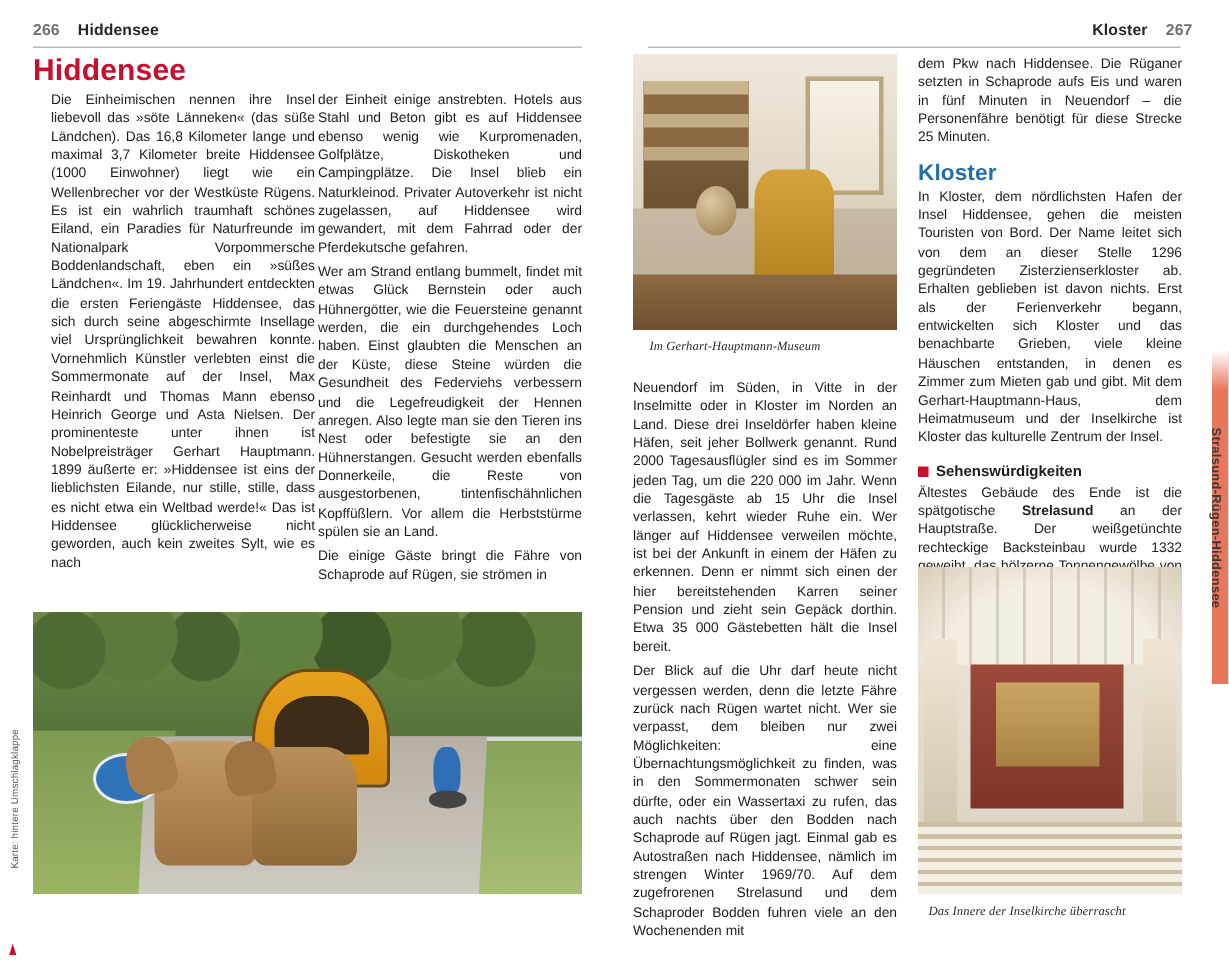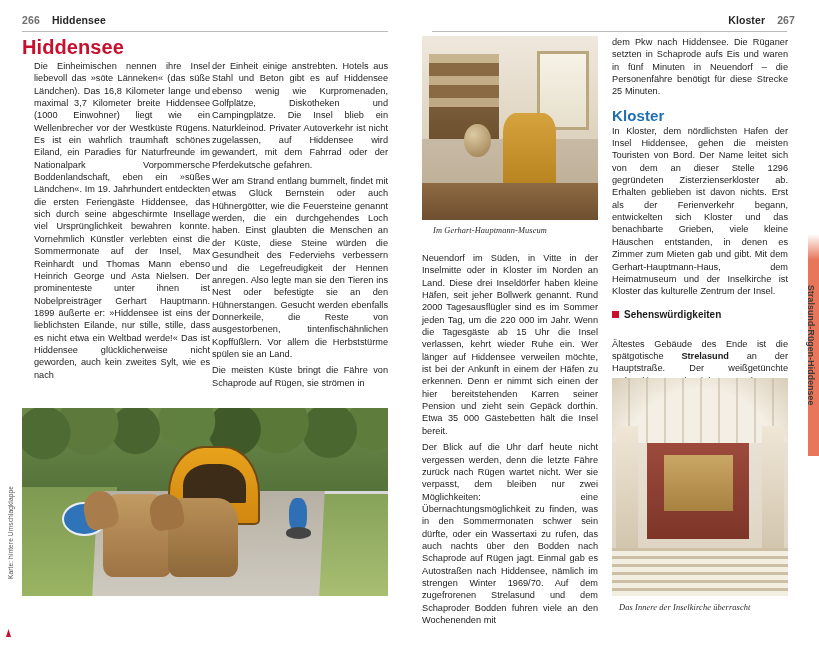--- a/index.html
+++ b/index.html
@@ -48,21 +48,21 @@
   .rp-c2{left:612px;top:36px;width:176px;}
 
   
   .sub-blue{
     font-size:15px;font-weight:bold;color:#1f6fb0;
     margin:9px 0 1px 0;line-height:17px;letter-spacing:.1px;
   }
   
   .sight-head{
     font-size:10px;font-weight:bold;color:#1c1c1c;
-    margin:10px 0 17px 0;line-height:13px;display:flex;align-items:center;gap:5px;
+    margin:10px 0 1px 0;line-height:13px;display:flex;align-items:center;gap:5px;
   }
   .sq{display:inline-block;width:7px;height:7px;background:#c8102e;flex:0 0 auto;}
   b.inline{font-weight:bold;color:#1c1c1c;}
 
   
   .photo{position:absolute;overflow:hidden;background:#d8d8d8;}
   .caption{position:absolute;font-style:italic;font-size:8.4px;color:#2a2a2a;
     font-family:"Liberation Serif", serif;letter-spacing:.1px;}
 
   
@@ -190,21 +190,21 @@
 
     <div class="chapter-title">Hiddensee</div>
 
     <div class="col lp-c1">
       <p>Die Einheimischen nennen ihre Insel liebevoll das »söte Länneken« (das süße Ländchen). Das 16,8 Kilometer lange und maximal 3,7 Kilometer breite Hiddensee (1000 Einwohner) liegt wie ein Wellenbrecher vor der Westküste Rügens. Es ist ein wahrlich traumhaft schönes Eiland, ein Paradies für Naturfreunde im Nationalpark Vorpommersche Boddenlandschaft, eben ein »süßes Ländchen«. Im 19. Jahrhundert entdeckten die ersten Feriengäste Hiddensee, das sich durch seine abgeschirmte Insellage viel Ursprünglichkeit bewahren konnte. Vornehmlich Künstler verlebten einst die Sommermonate auf der Insel, Max Reinhardt und Thomas Mann ebenso Heinrich George und Asta Nielsen. Der prominenteste unter ihnen ist Nobelpreisträger Gerhart Hauptmann. 1899 äußerte er: »Hiddensee ist eins der lieblichsten Eilande, nur stille, stille, dass es nicht etwa ein Weltbad werde!« Das ist Hiddensee glücklicherweise nicht geworden, auch kein zweites Sylt, wie es nach</p>
     </div>
 
     <div class="col lp-c2">
       <p>der Einheit einige anstrebten. Hotels aus Stahl und Beton gibt es auf Hiddensee ebenso wenig wie Kurpromenaden, Golfplätze, Diskotheken und Campingplätze. Die Insel blieb ein Naturkleinod. Privater Autoverkehr ist nicht zugelassen, auf Hiddensee wird gewandert, mit dem Fahrrad oder der Pferdekutsche gefahren.</p>
       <p>Wer am Strand entlang bummelt, findet mit etwas Glück Bernstein oder auch Hühnergötter, wie die Feuersteine genannt werden, die ein durchgehendes Loch haben. Einst glaubten die Menschen an der Küste, diese Steine würden die Gesundheit des Federviehs verbessern und die Legefreudigkeit der Hennen anregen. Also legte man sie den Tieren ins Nest oder befestigte sie an den Hühnerstangen. Gesucht werden ebenfalls Donnerkeile, die Reste von ausgestorbenen, tintenfischähnlichen Kopffüßlern. Vor allem die Herbststürme spülen sie an Land.</p>
-      <p>Die meisten Küste bringt die Fähre von Schaprode auf Rügen, sie strömen in</p>
+      <p>Die einige Gäste bringt die Fähre von Schaprode auf Rügen, sie strömen in</p>
     </div>
 
     <div class="photo photo-horse">
       <div class="hp">
         <div class="hp-sky"></div>
         <div class="hp-trees"></div>
         <div class="hp-grassL"></div>
         <div class="hp-grassR"></div>
         <div class="hp-road"></div>
         <div class="hp-sign"></div>

